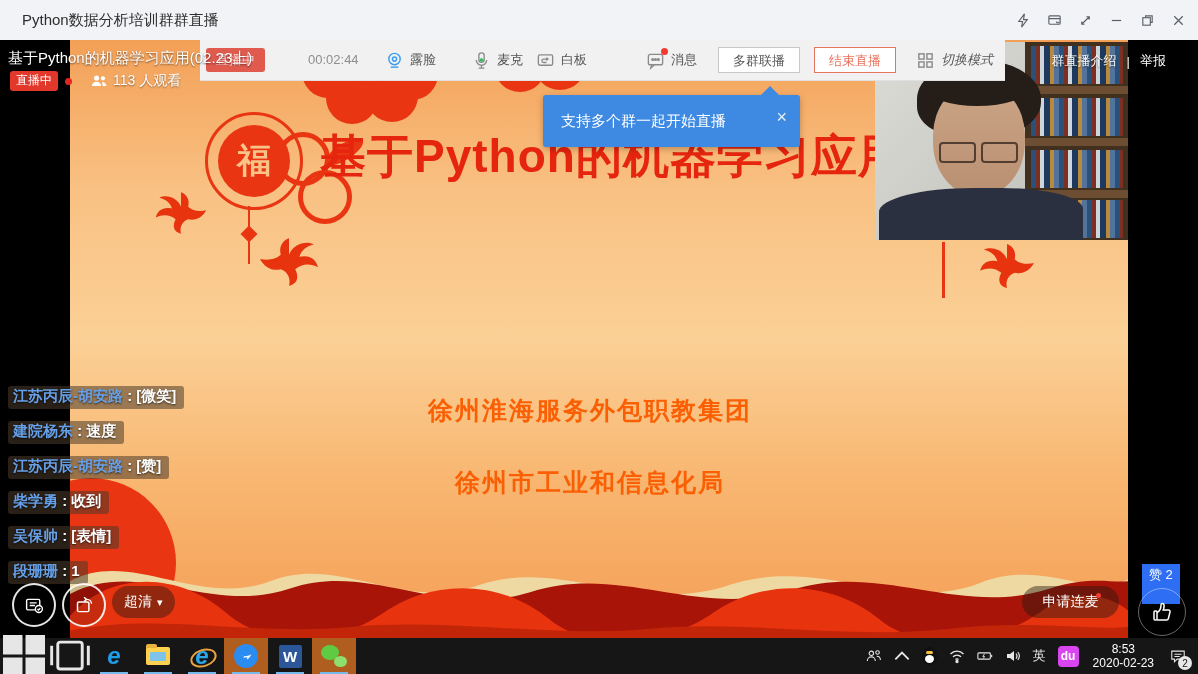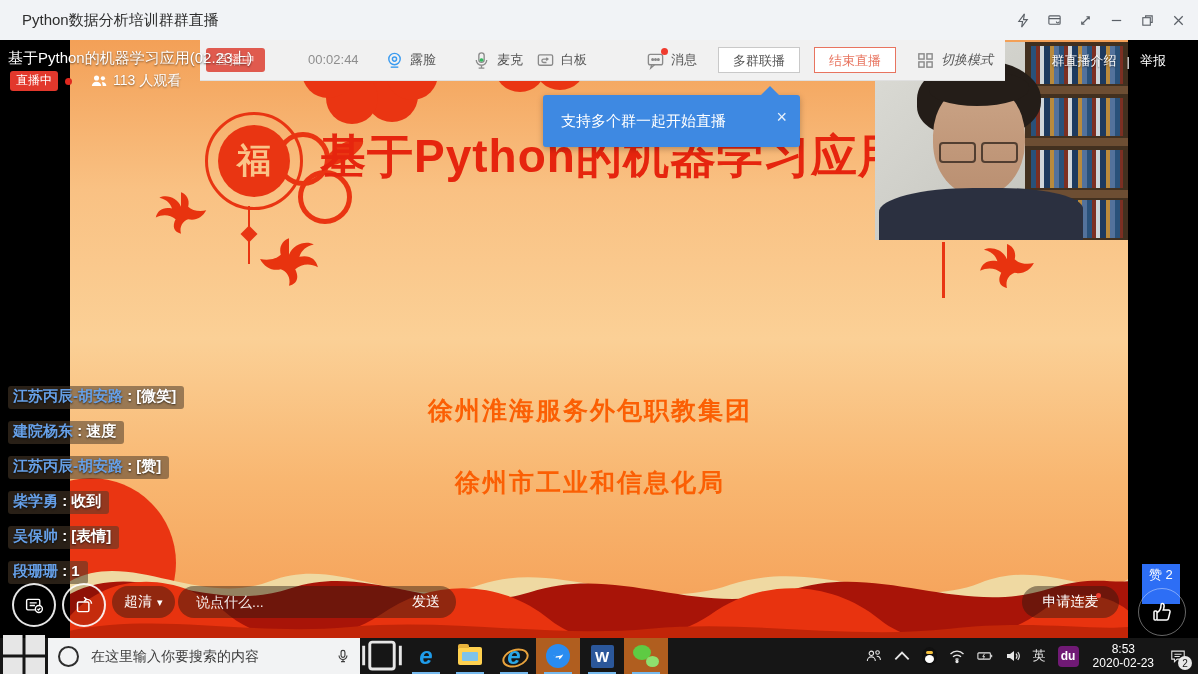--- a/index.html
+++ b/index.html
@@ -114,21 +114,21 @@
   .tb-search input{flex:1;border:none;outline:none;background:transparent;font-size:14px;color:#333;font-family:inherit;}
   .tb-search input::placeholder{color:#3c3c3c;}
   .cortana-ring{width:17px;height:17px;border:2px solid #2e2e2e;border-radius:50%;}
   .taskview{width:44px;display:flex;align-items:center;justify-content:center;}
   .app-slot{width:44px;display:flex;align-items:center;justify-content:center;position:relative;}
   .app-slot.open::after{content:"";position:absolute;left:8px;right:8px;bottom:0;height:2px;background:#76b9ed;}
   .app-slot.flash{background:#b05e1f;}
   .tray{margin-left:auto;display:flex;align-items:center;gap:0;}
   .tray-item{height:36px;display:flex;align-items:center;justify-content:center;padding:0 6px;color:#e6e6e6;font-size:13px;}
   .tray-item svg{width:16px;height:16px;}
-  .du-badge{width:21px;height:21px;border-radius:4px;background:#701a75;color:#fff;font-size:12px;font-weight:700;display:flex;align-items:center;justify-content:center;}
+  .du-badge{width:21px;height:21px;border-radius:4px;background:#d946ef;color:#fff;font-size:12px;font-weight:700;display:flex;align-items:center;justify-content:center;}
   .clock{flex-direction:column;line-height:14px;font-size:12px;color:#fff;text-align:center;padding:0 8px;}
   .notif{position:relative;padding:0 12px 0 8px;}
   .notif-badge{position:absolute;right:6px;bottom:4px;width:14px;height:14px;border-radius:50%;background:#e8e8e8;color:#161616;font-size:10px;display:flex;align-items:center;justify-content:center;}
 
   
   .edge-e{color:#1f9cea;font-size:24px;font-weight:700;font-style:italic;}
   .ie-wrap{position:relative;width:26px;height:26px;display:flex;align-items:center;justify-content:center;}
   .ie-ring{position:absolute;left:1px;top:6px;width:23px;height:14px;border:2px solid #e8a33d;border-radius:50%;transform:rotate(-18deg);}
   .ie-e{color:#2aa7e8;font-size:24px;font-weight:700;font-style:italic;}
   .folder-ic{position:relative;width:24px;height:18px;background:#ffd14f;border-radius:2px;}
@@ -375,24 +375,20 @@
           <path d="M13 5h2a5 5 0 0 1 5 5"></path>
           <path d="M11.5 2.6 14.3 5l-2.8 2.4"></path>
         </svg>
     </div>
 
     <div class="pill quality-pill">
       <span>超清</span>
       <span style="font-size:11px;">▾</span>
     </div>
 
-    <div class="pill chat-input-pill">
-      <input class="chat-input" placeholder="说点什么..." style="">
-      <span class="send-label">发送</span>
-    </div>
 
     <div class="pill mic-pill">
       <span>申请连麦</span>
       <span class="mic-dot"></span>
     </div>
 
     <div class="like-badge">赞 2</div>
     <div class="thumb-btn">
       <svg viewBox="0 0 24 24" fill="none" stroke="#fff" stroke-width="1.5">
           <rect x="4" y="11" width="3" height="9" rx="1"></rect>
@@ -404,28 +400,20 @@
   <div class="taskbar">
     <div class="tb-start">
       <svg viewBox="0 0 16 16">
           <rect x="1" y="1" width="6.5" height="6.5" fill="#e6e6e6"></rect>
           <rect x="8.5" y="1" width="6.5" height="6.5" fill="#e6e6e6"></rect>
           <rect x="1" y="8.5" width="6.5" height="6.5" fill="#e6e6e6"></rect>
           <rect x="8.5" y="8.5" width="6.5" height="6.5" fill="#e6e6e6"></rect>
         </svg>
     </div>
 
-    <div class="tb-search">
-      <span class="cortana-ring"></span>
-      <input placeholder="在这里输入你要搜索的内容" style="">
-      <svg viewBox="0 0 16 16" style="width:14px;height:14px;" fill="none" stroke="#3a3a3a" stroke-width="1.3">
-          <rect x="5.8" y="1.5" width="4.4" height="8" rx="2.2"></rect>
-          <path d="M3.5 7.5a4.5 4.5 0 0 0 9 0M8 12v2.5M5.8 14.5h4.4"></path>
-        </svg>
-    </div>
 
     <div class="taskview">
       <svg viewBox="0 0 18 16" fill="none" stroke="#e6e6e6" stroke-width="1.2">
           <rect x="4" y="2.5" width="10" height="11" rx="1"></rect>
           <path d="M1.5 4v8M16.5 4v8"></path>
         </svg>
     </div>
 
     <div class="app-slot open">
         <span class="edge-e">e</span>

